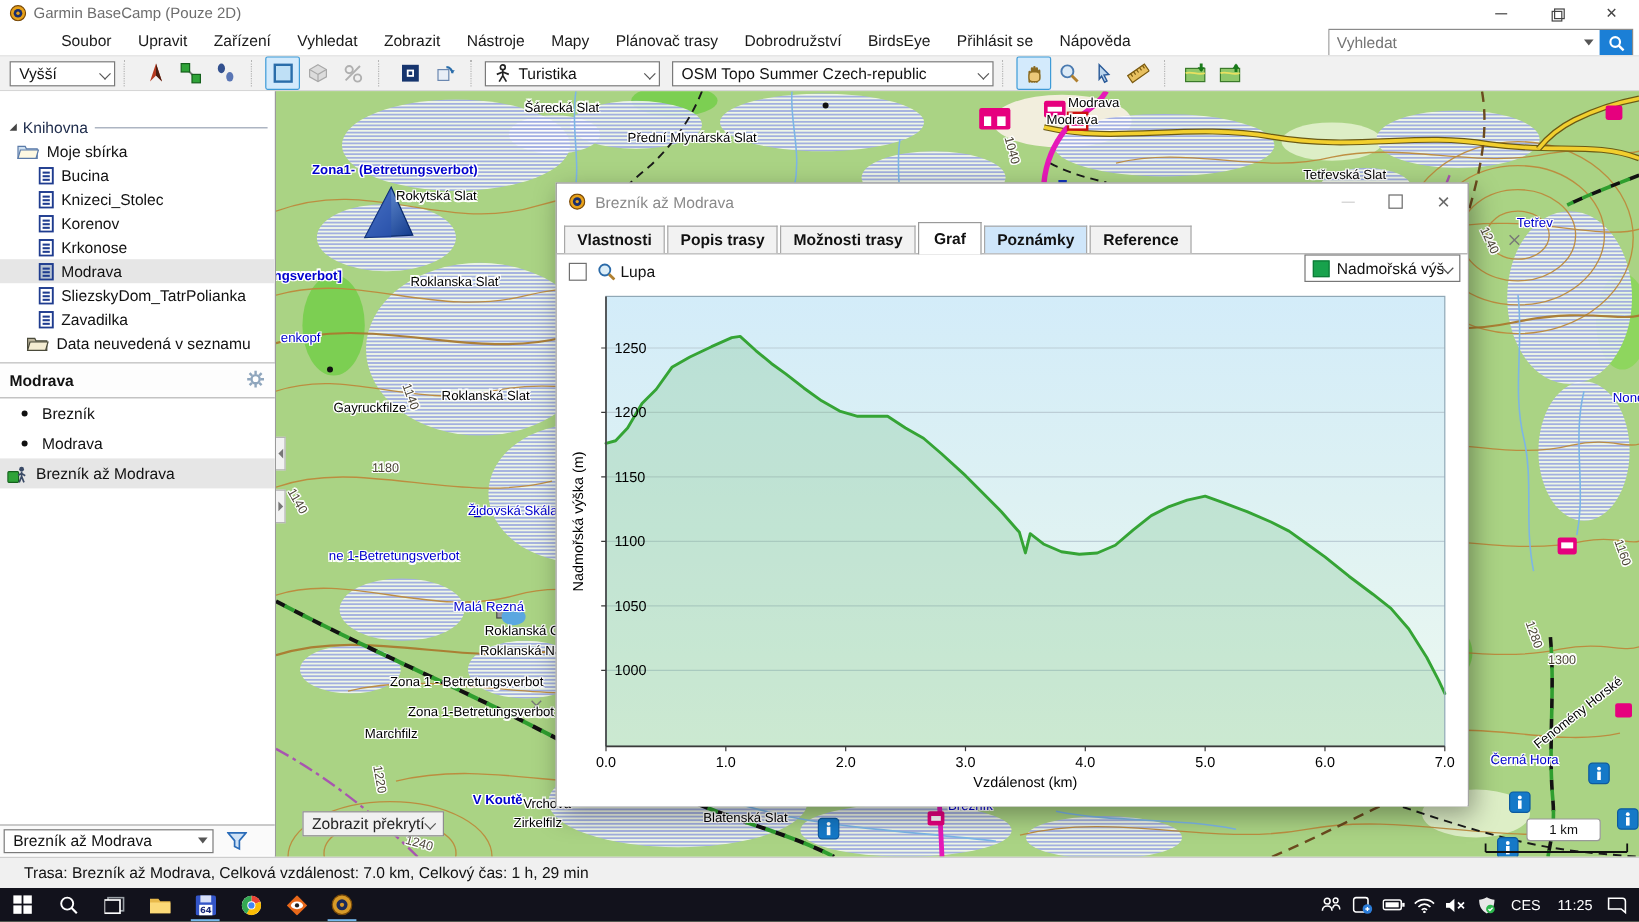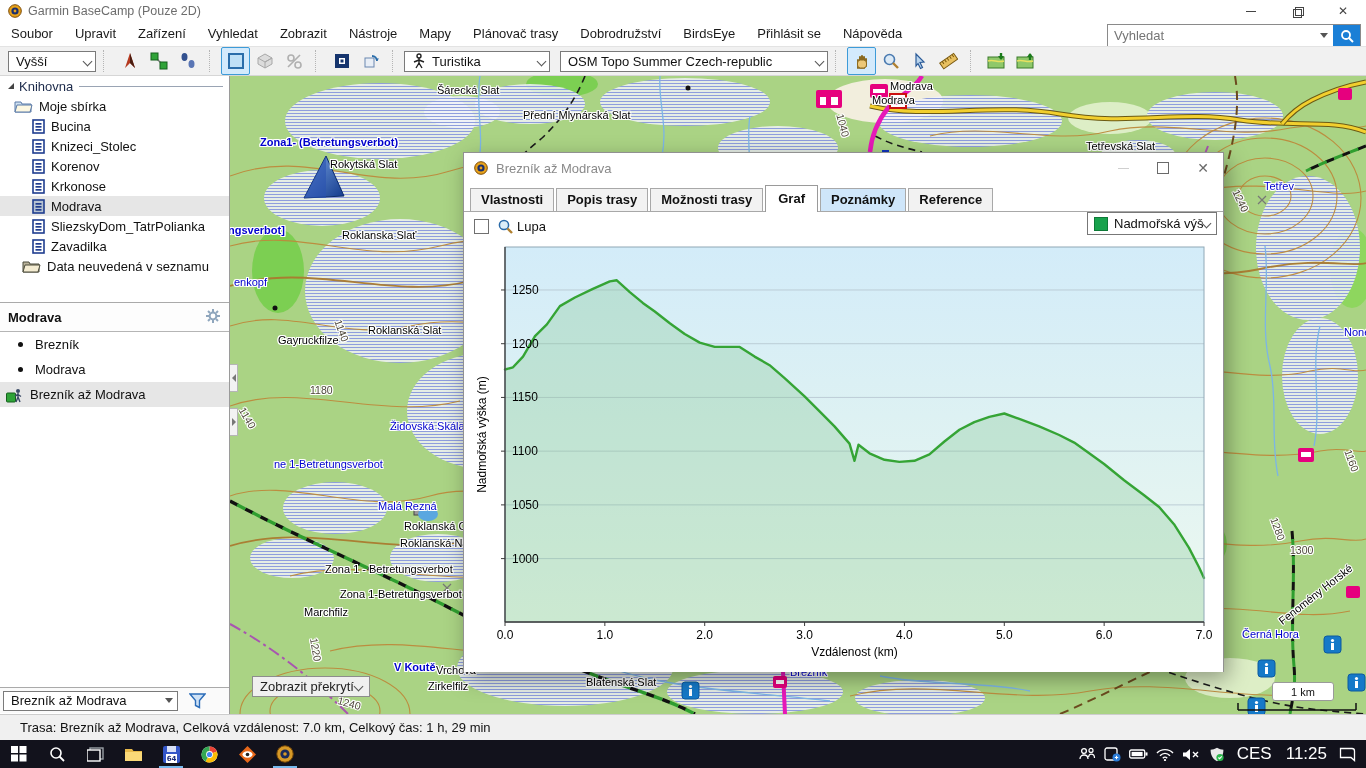--- a/index.html
+++ b/index.html
@@ -87,21 +87,21 @@
   #series-sq{width:12px;height:12px;background:#17a24c;border:1px solid #0d7a37;margin-right:6px;flex:none;}
   #series-combo .lbl{font-size:13px;white-space:nowrap;overflow:hidden;}
   
   #statusbar{position:absolute;left:0;top:714px;width:1366px;height:26px;background:#f0f0f0;border-top:1px solid #cdcdcd;
     display:flex;align-items:center;padding-left:20px;box-sizing:border-box;font-size:13px;color:#111;}
   #taskbar{position:absolute;left:0;top:740px;width:1366px;height:28px;background:#12121c;display:flex;align-items:center;}
   .tkbtn{width:38px;height:28px;display:flex;align-items:center;justify-content:center;position:relative;flex:none;}
   .tkbtn .runline{position:absolute;left:7px;bottom:0;width:24px;height:2px;background:#76b9ed;}
   #tray{margin-left:auto;display:flex;align-items:center;height:28px;}
   .trayico{width:26px;height:28px;display:flex;align-items:center;justify-content:center;flex:none;}
-  .traytxt{color:#fff;font-size:17px;padding:0 7px;white-space:nowrap;text-align:right;}
+  .traytxt{color:#fff;font-size:12px;padding:0 7px;white-space:nowrap;text-align:right;}
 </style>
 </head>
 <body>
 
 <div class="app">
 
   <div id="titlebar">
     <span class="ticon">
       <svg width="14" height="14">
           <circle cx="7" cy="7" r="6.3" fill="#e8a21a" stroke="#7a4a08"></circle>
@@ -120,21 +120,21 @@
             <div class="b2"></div>
           </div>
         </div>
       <div class="winbtn">
           <span class="glyph-x">✕</span>
         </div>
     </div>
   </div>
 
   <div id="menubar">
-    <div id="menu-items" style="display:flex;">
+    <div id="menu-items" style="display:flex;padding-left:40px;">
         <div class="menu-item">Soubor</div>
         <div class="menu-item">Upravit</div>
         <div class="menu-item">Zařízení</div>
         <div class="menu-item">Vyhledat</div>
         <div class="menu-item">Zobrazit</div>
         <div class="menu-item">Nástroje</div>
         <div class="menu-item">Mapy</div>
         <div class="menu-item">Plánovač trasy</div>
         <div class="menu-item">Dobrodružství</div>
         <div class="menu-item">BirdsEye</div>
@@ -267,21 +267,21 @@
           <rect x="1" y="5" width="16" height="11" fill="#8fc86a" stroke="#3a7a2a"></rect>
           <path d="M1,9 C6,7 11,11 17,9" stroke="#e8e060" stroke-width="1.6" fill="none"></path>
           <line x1="14" y1="2" x2="14" y2="8" stroke="#1a7a1a" stroke-width="2.4"></line>
           <polygon points="14,1 11,5 17,5" fill="#1a7a1a"></polygon>
         </svg>
       </div>
   </div>
 
   <div id="sidebar">
     <div id="tree">
-      <div class="trow" id="lib-row" style="margin-top:0;">
+      <div class="trow" id="lib-row" style="margin-top:20px;">
         <div class="texpander"></div>
         <span>Knihovna</span>
         <div id="lib-rule"></div>
       </div>
       <div class="trow" style="padding-left:14px;">
         <span class="ticon">
           <svg width="19" height="14">
               <path d="M1,3 L7,3 L8,5 L17,5 L17,13 L1,13 Z" fill="#cfe0f0" stroke="#5a7aa8"></path>
               <path d="M3,6 L18,6 L16,13 L1,13 Z" fill="#fdf8e2" stroke="#5a7aa8"></path>
             </svg>

